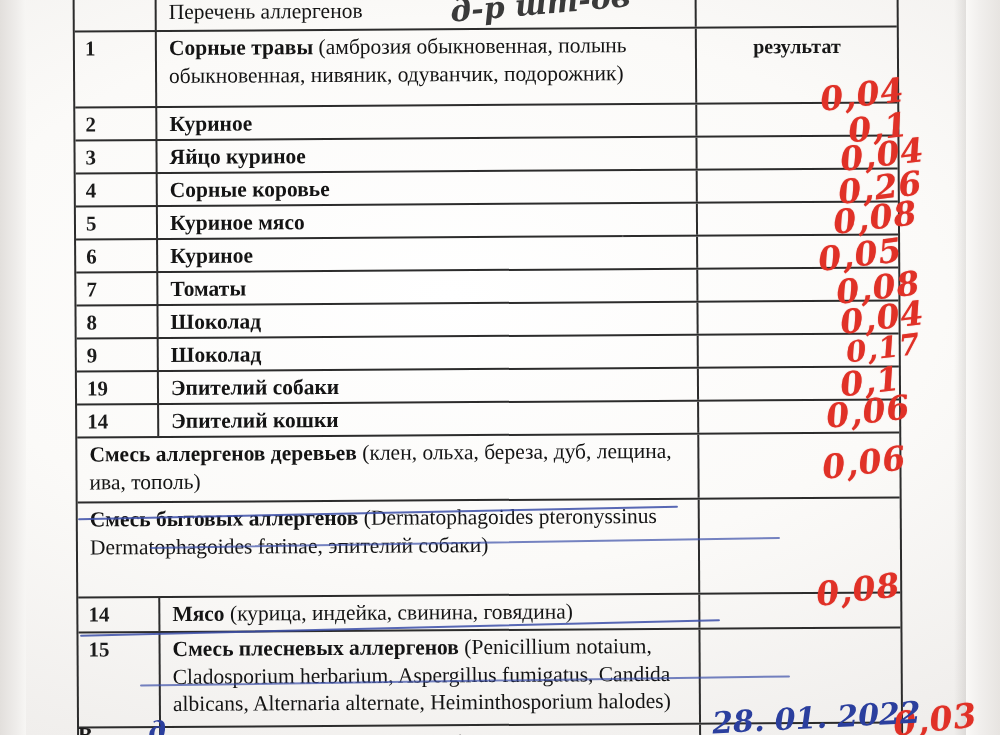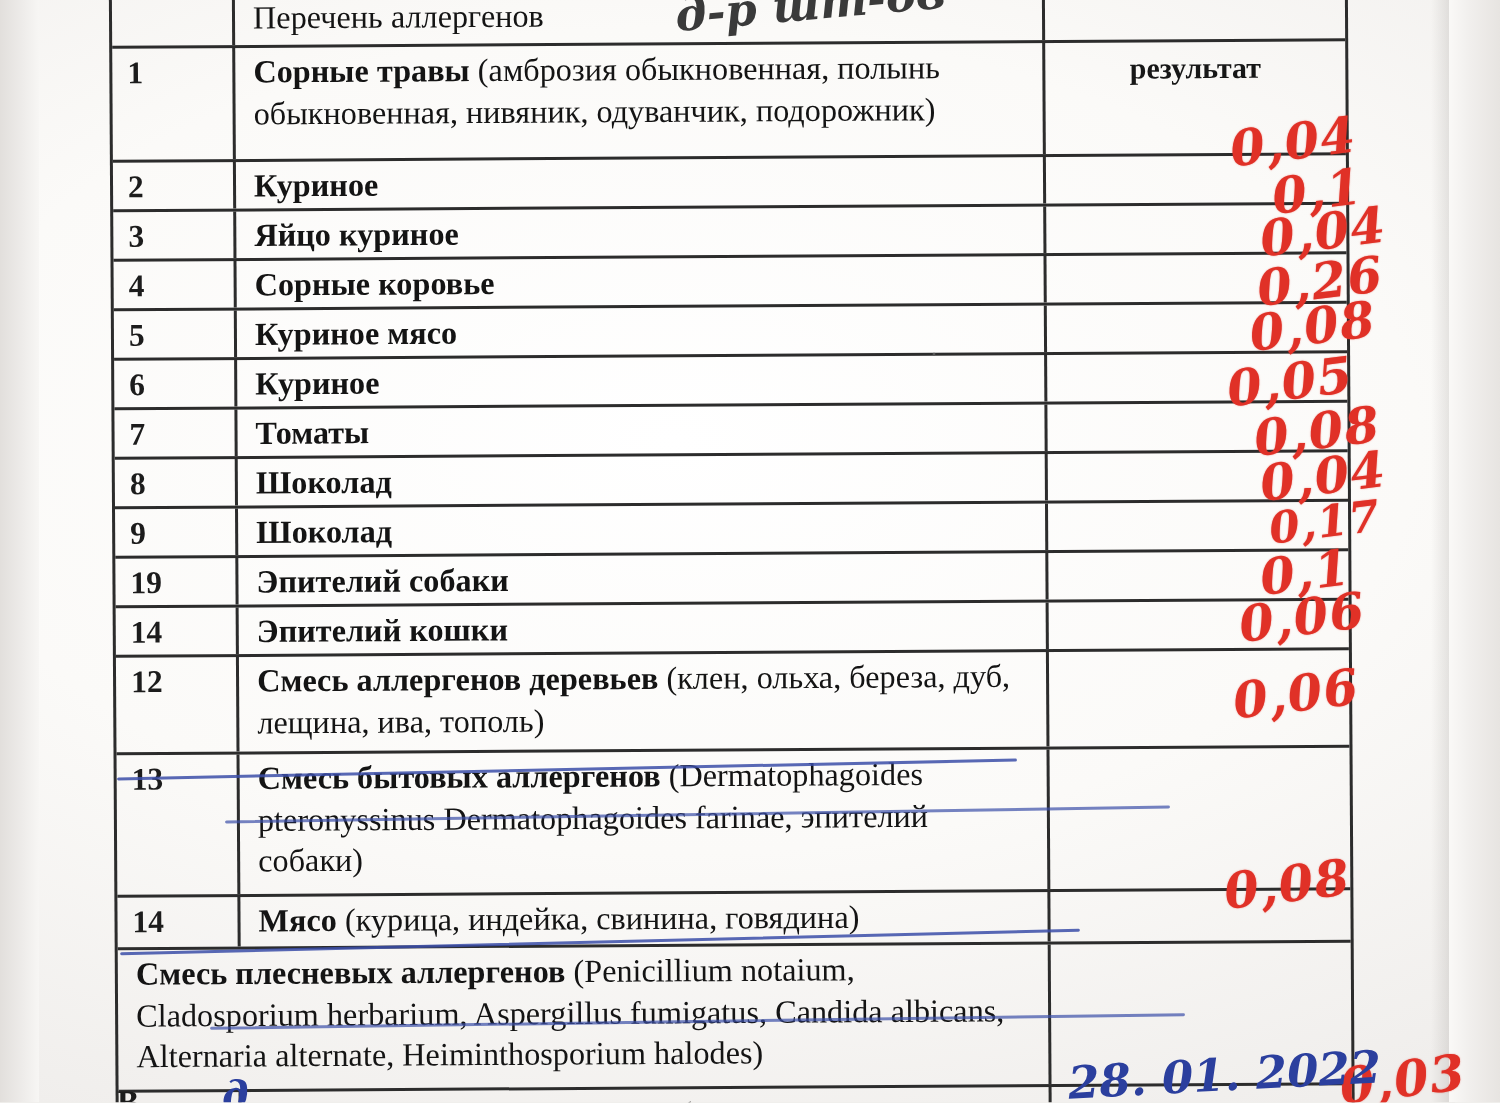--- a/index.html
+++ b/index.html
@@ -262,47 +262,46 @@
       <div class="c-res"></div>
     </div>
 
     <div class="row" style="height:31px;">
       <div class="c-num">14</div>
       <div class="c-name"><b>Эпителий кошки</b></div>
       <div class="c-res"></div>
     </div>
 
     <div class="row" style="min-height:60px;">
-      <div class="c-num">12</div>
       <div class="c-name">
         <b>Смесь аллергенов деревьев</b>
         <span class="plain">(клен, ольха, береза, дуб, лещина, ива, тополь)</span>
       </div>
       <div class="c-res"></div>
     </div>
 
     <div class="row" style="min-height:93px;">
-      <div class="c-num">13</div>
       <div class="c-name">
         <b>Смесь бытовых аллергенов</b>
         <span class="plain">(Dermatophagoides pteronyssinus Dermatophagoides farinae, эпителий собаки)</span>
       </div>
       <div class="c-res"></div>
     </div>
 
     <div class="row" style="height:33px;">
       <div class="c-num">14</div>
       <div class="c-name">
         <b>Мясо</b>
         <span class="plain">(курица, индейка, свинина, говядина)</span>
       </div>
       <div class="c-res"></div>
     </div>
 
     <div class="row" style="min-height:93px;">
+      <div class="c-num">15</div>
       <div class="c-name">
         <b>Смесь плесневых аллергенов</b>
         <span class="plain">(Penicillium notaium, Cladosporium herbarium, Aspergillus fumigatus, Candida albicans, Alternaria alternate, Heiminthosporium halodes)</span>
       </div>
       <div class="c-res"></div>
     </div>
 
     <div class="row" style="min-height:62px;">
       <div class="c-num">16</div>
       <div class="c-name">

